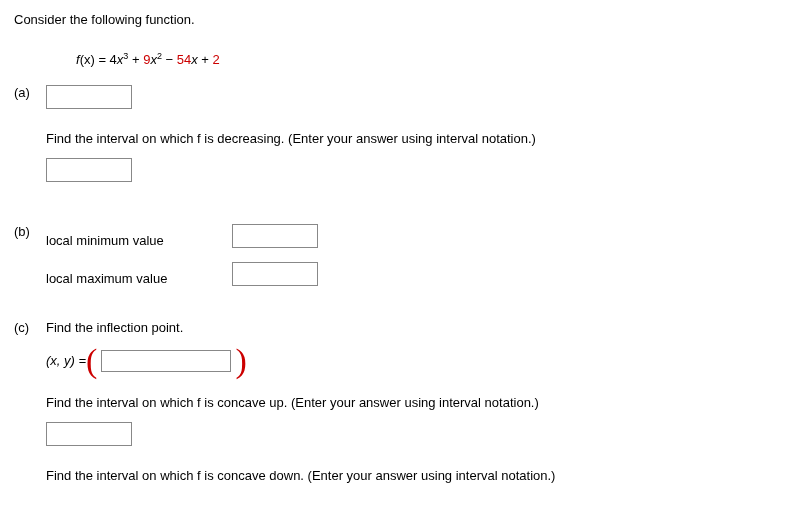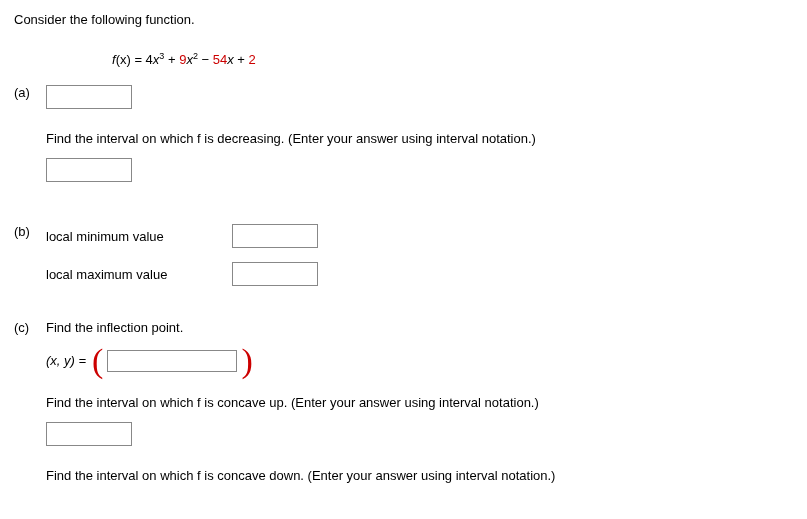--- a/index.html
+++ b/index.html
@@ -6,21 +6,21 @@
     body {
       font-family: Arial, Helvetica, sans-serif;
       font-size: 13px;
       color: #000;
       background: #fff;
       padding: 12px 14px;
       width: 807px;
     }
     .intro { margin-bottom: 24px; }
     .equation {
-      margin-left: 98px;
+      margin-left: 62px;
       margin-bottom: 18px;
       font-style: italic;
       font-size: 13px;
     }
     .equation .norm { font-style: normal; }
     .equation sup { font-size: 9px; vertical-align: super; font-style: normal; }
     .red { color: #cc0000; }
     .part {
       display: flex;
       align-items: flex-start;
@@ -42,35 +42,34 @@
       width: 86px;
       background: #fff;
       font-size: 12px;
       padding: 2px 4px;
     }
     .input-row {
       margin-bottom: 22px;
     }
     .label-input-row {
       display: flex;
-      align-items: center;
+      align-items: flex-end;
       margin-bottom: 14px;
       gap: 24px;
     }
     .label-input-row .lbl {
       width: 162px;
     }
     .big-paren-wrap {
       display: flex;
       align-items: center;
       margin-bottom: 20px;
     }
     .xy-label {
       font-style: italic;
-      margin-right: 6px;
     }
     .paren {
       font-size: 34px;
       color: #cc0000;
       line-height: 0.8;
       font-weight: normal;
       font-family: "Times New Roman", serif;
     }
     .paren-input {
       border: 1px solid #888;

